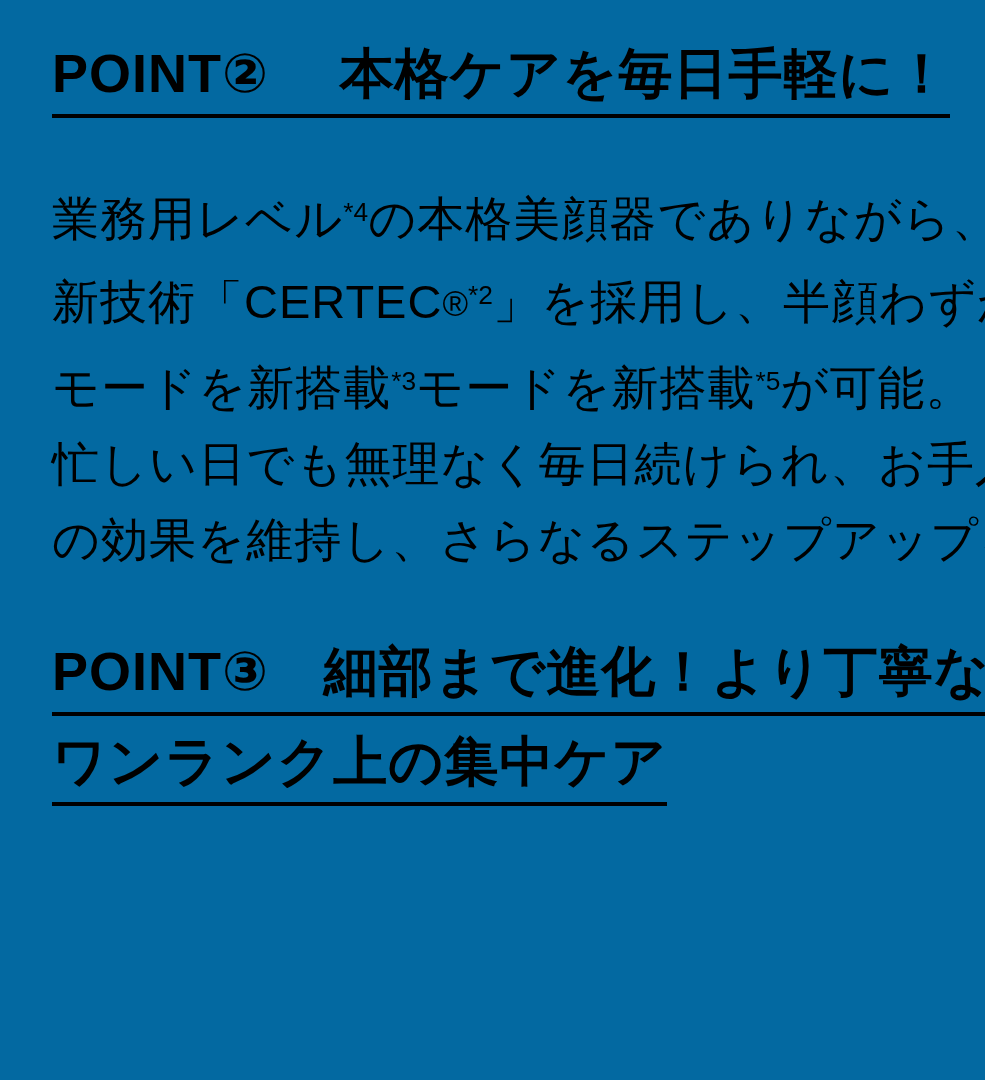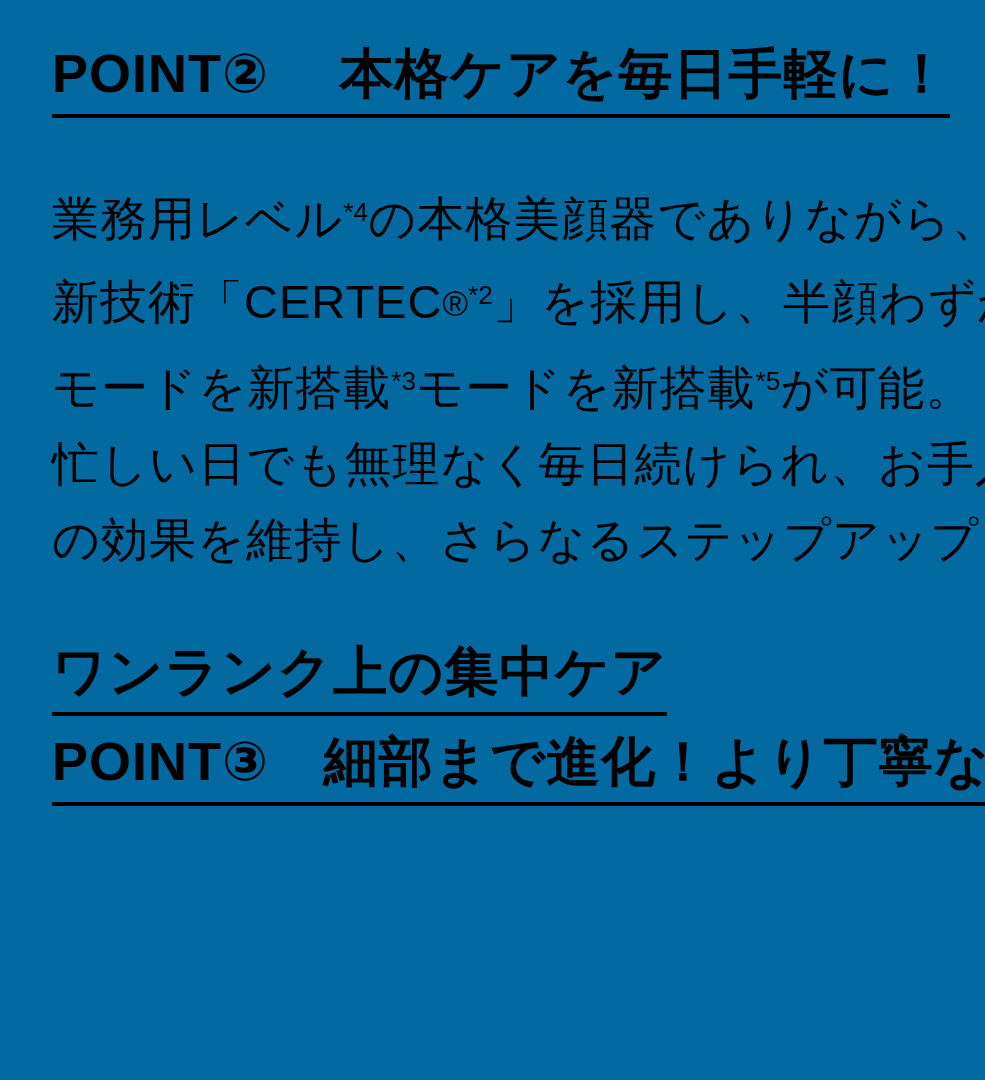--- a/index.html
+++ b/index.html
@@ -71,17 +71,17 @@
 
   <div class="paragraph" id="paragraph">
       <div class="p-line"><span>業務用レベル</span><span class="sup">*4</span><span>の本格美顔器でありながら、</span></div>
       <div class="p-line"><span>新技術「CERTEC</span><span class="reg">®</span><span class="sup">*2</span><span>」を採用し、半顔わずか3</span></div>
       <div class="p-line"><span>モードを新搭載</span><span class="sup">*3</span><span>モードを新搭載</span><span class="sup">*5</span><span>が可能。</span></div>
       <div class="p-line"><span>忙しい日でも無理なく毎日続けられ、お手入れ</span></div>
       <div class="p-line"><span>の効果を維持し、さらなるステップアップを叶</span></div>
     </div>
 
   <div class="heading heading-bottom">
+    <div class="h-line"><span class="u">POINT③　細部まで進化！より丁寧な</span></div>
     <div class="h-line"><span class="u">ワンランク上の集中ケア</span></div>
-    <div class="h-line"><span class="u">POINT③　細部まで進化！より丁寧な</span></div>
   </div>
 
 </div>
 
 </body></html>

